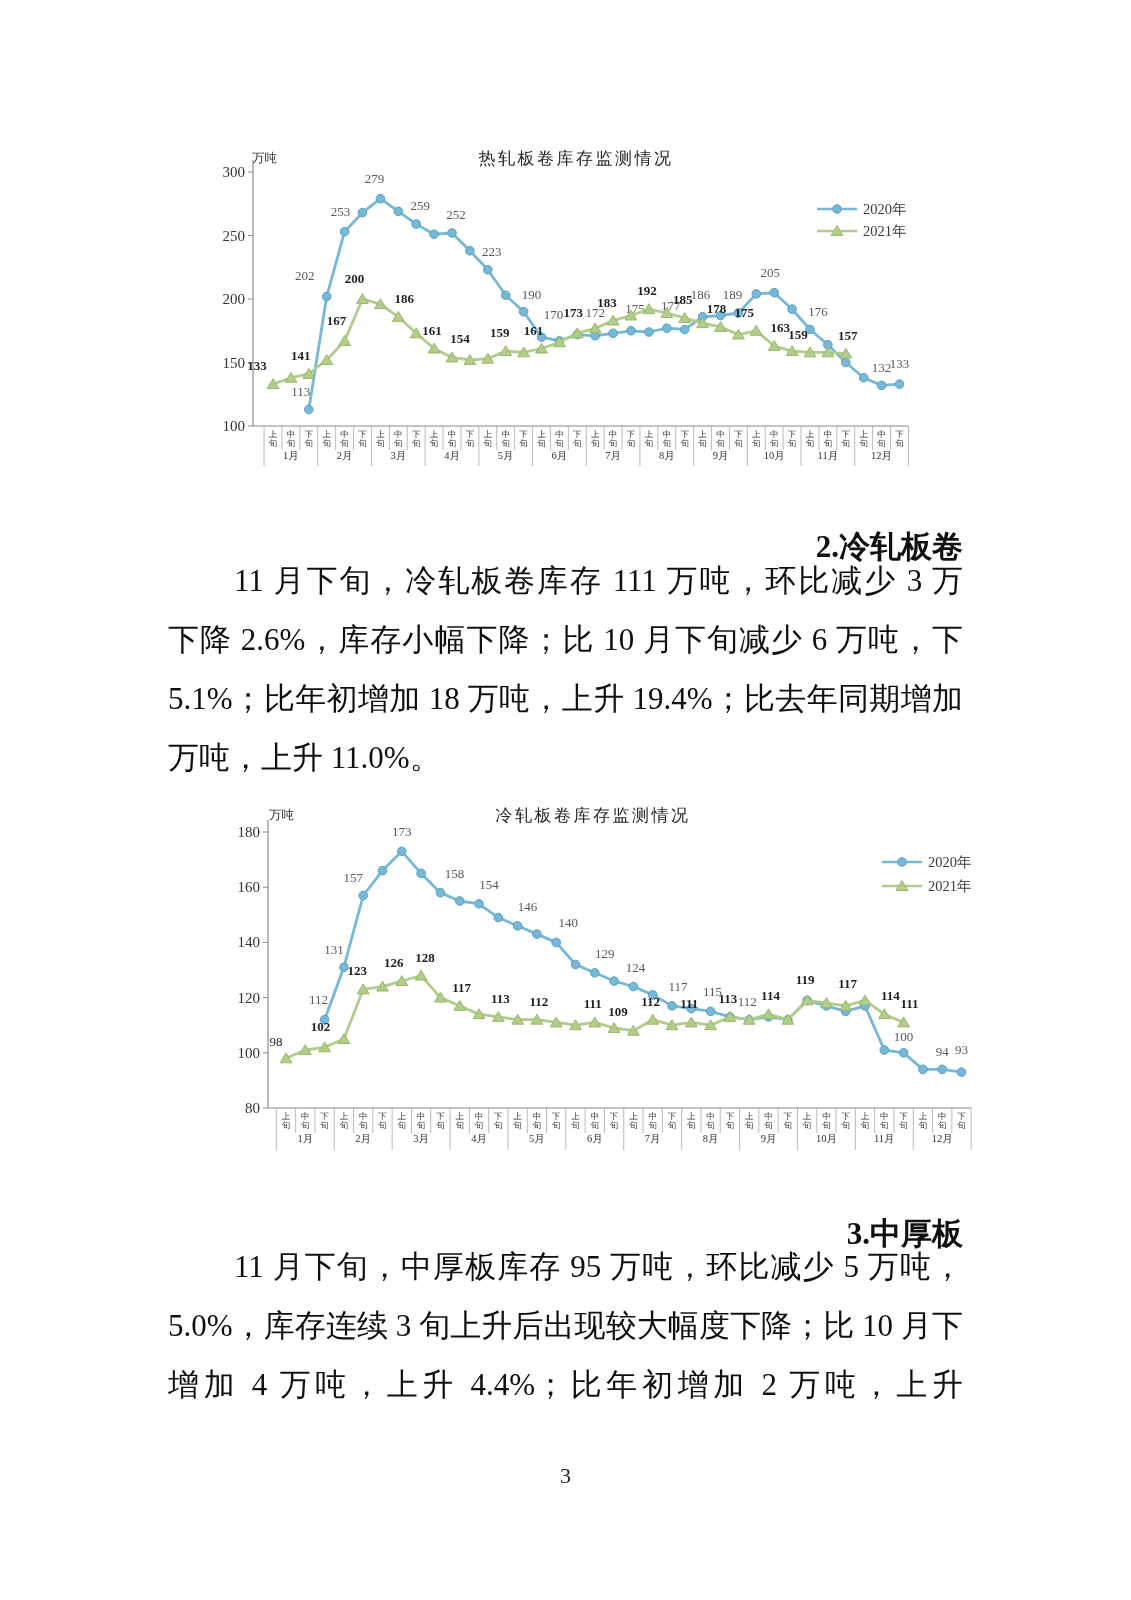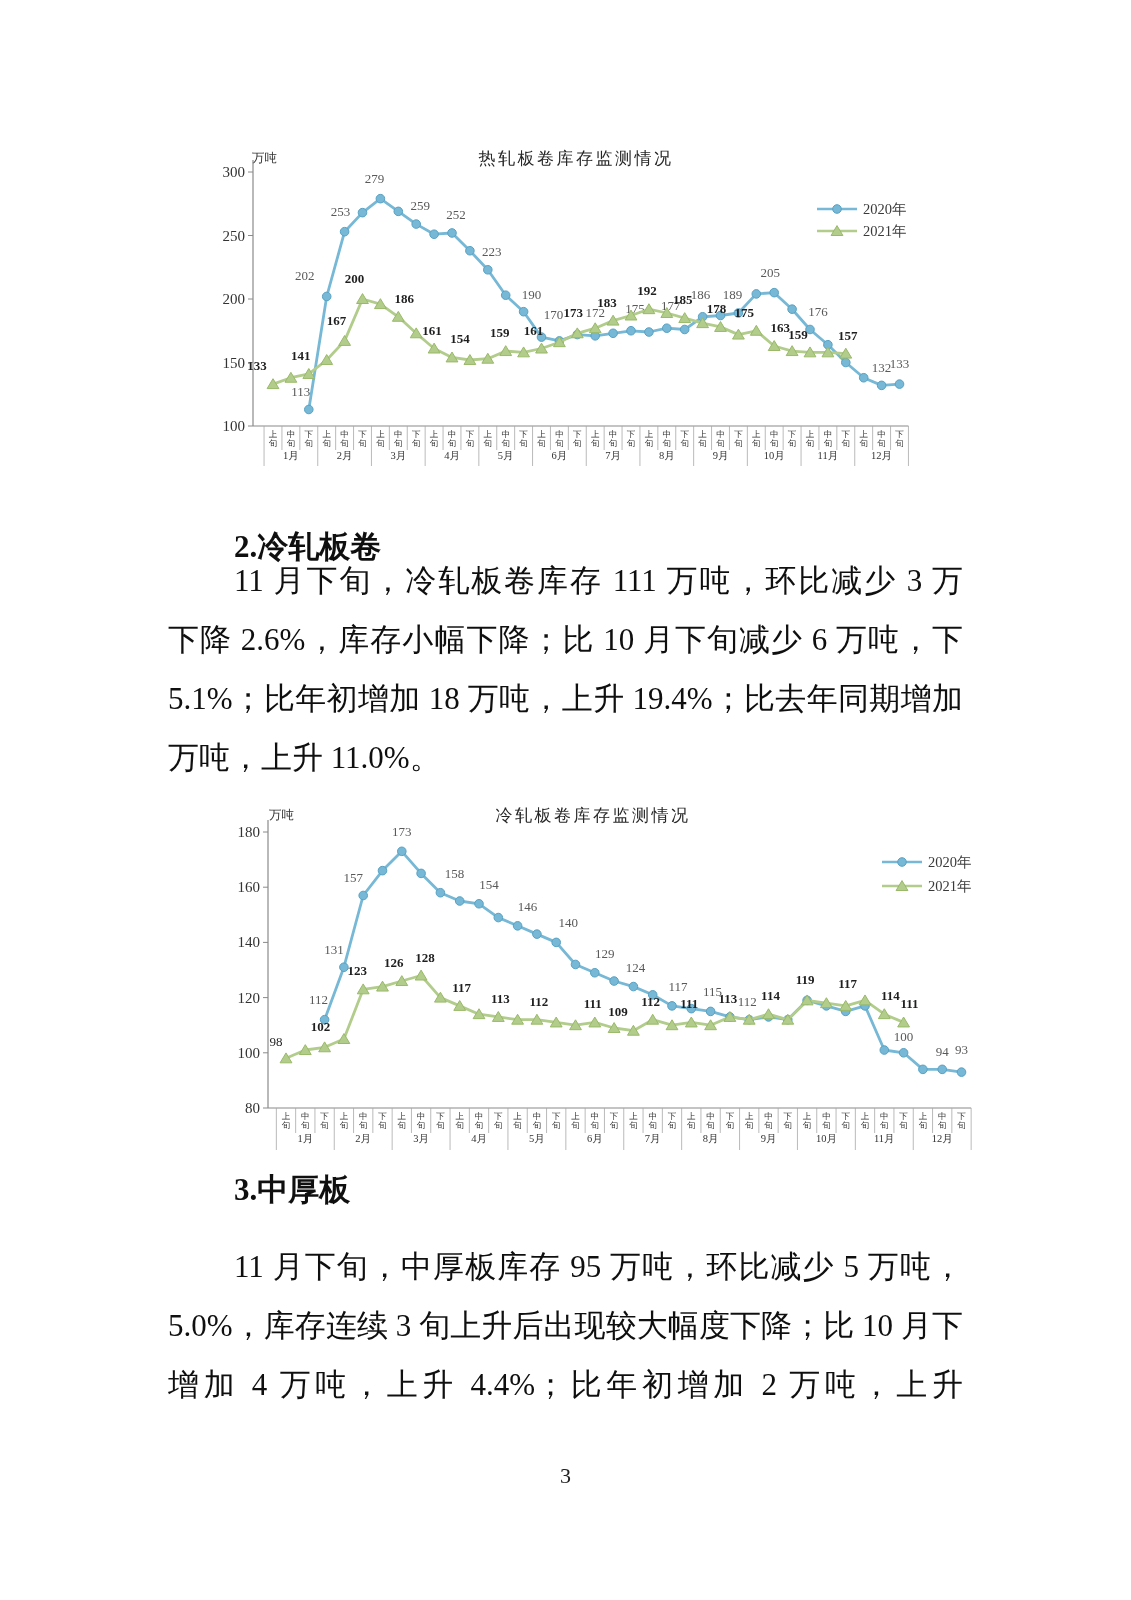--- a/index.html
+++ b/index.html
@@ -6,24 +6,24 @@
   .page{
     position:relative;width:1131px;height:1600px;background:#ffffff;overflow:hidden;
     font-family:"Liberation Serif","DejaVu Serif",serif;color:#111111;
   }
   .chartfig{position:absolute;margin:0;padding:0;}
   #chart-mount-0{left:140px;top:120px;width:850px;height:360px;}
   #chart-mount-1{left:140px;top:770px;width:880px;height:390px;}
   svg text{font-family:"Liberation Serif","DejaVu Serif",serif;}
   .heading{
     position:absolute;left:168px;width:795px;font-size:31px;line-height:36px;
-    color:#0f0f0f;padding-left:66px;box-sizing:border-box;
+    color:#0f0f0f;padding-left:66px;box-sizing:border-box;text-align:right;
   }
   #sec2-heading{top:503px;}
-  #sec3-heading{top:1146px;}
+  #sec3-heading{top:1190px;}
   .para{position:absolute;left:168px;width:795px;font-size:31px;color:#0f0f0f;}
   #sec2-para{top:551px;}
   #sec3-para{top:1237px;}
   .ln{height:59px;line-height:59px;text-align:justify;text-align-last:justify;overflow:hidden;}
   .ln.first{text-indent:66px;}
   .ln.last{text-align-last:left;}
   .pageno{
     position:absolute;top:1462px;left:0;width:100%;text-align:center;
     font-size:22px;line-height:28px;color:#222222;
   }

